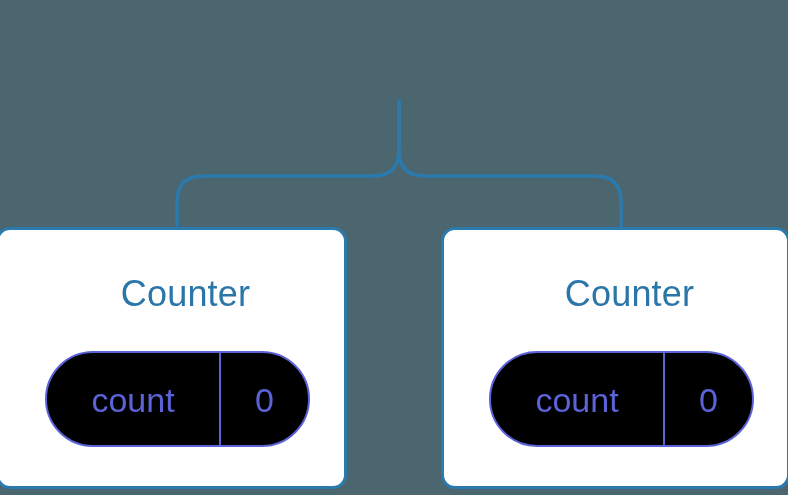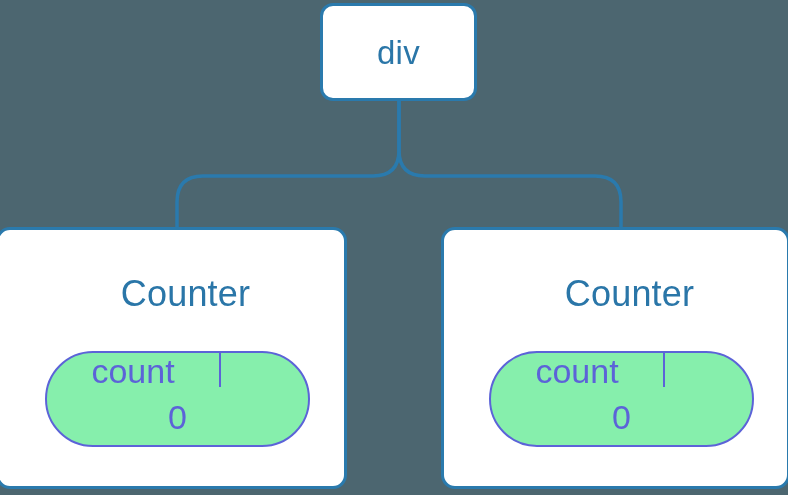--- a/index.html
+++ b/index.html
@@ -80,22 +80,21 @@
   
   .state-pill {
     position: absolute;
     top: 121px;
     height: 96px;
     border: 2px solid #5c63d8;
     border-radius: 48px;
     box-sizing: border-box;
     display: flex;
     align-items: stretch;
-    background: #86efac;
-    flex-direction: column;
+    background: #000000;
   }
   .card-left  .state-pill { left: 46px; width: 265px; }
   .card-right .state-pill { left: 45px; width: 265px; }
 
   .pill-key {
     width: 174px;
     display: flex;
     align-items: center;
     justify-content: center;
     border-right: 2px solid #5c63d8;
@@ -126,23 +125,20 @@
 <body>
 
 <div id="stage">
 
   <svg id="connectors" viewBox="0 0 788 495">
 
     <path d="M 399 101 L 399 150 Q 399 176 373 176 L 203 176 Q 177 176 177 202 L 177 228" fill="none" stroke="#2a7aad" stroke-width="3.5" stroke-linecap="round"></path>
     <path d="M 399 101 L 399 150 Q 399 176 425 176 L 595 176 Q 621 176 621 202 L 621 228" fill="none" stroke="#2a7aad" stroke-width="3.5" stroke-linecap="round"></path>
   </svg>
 
-  <div class="root-node">
-    <span class="root-label">div</span>
-  </div>
 
   <div class="component-card card-left">
     <div class="component-title">Counter</div>
     <div class="state-pill">
       <div class="pill-key">
         <span>count</span>
       </div>
       <div class="pill-value">
         <span>0</span>
       </div>

